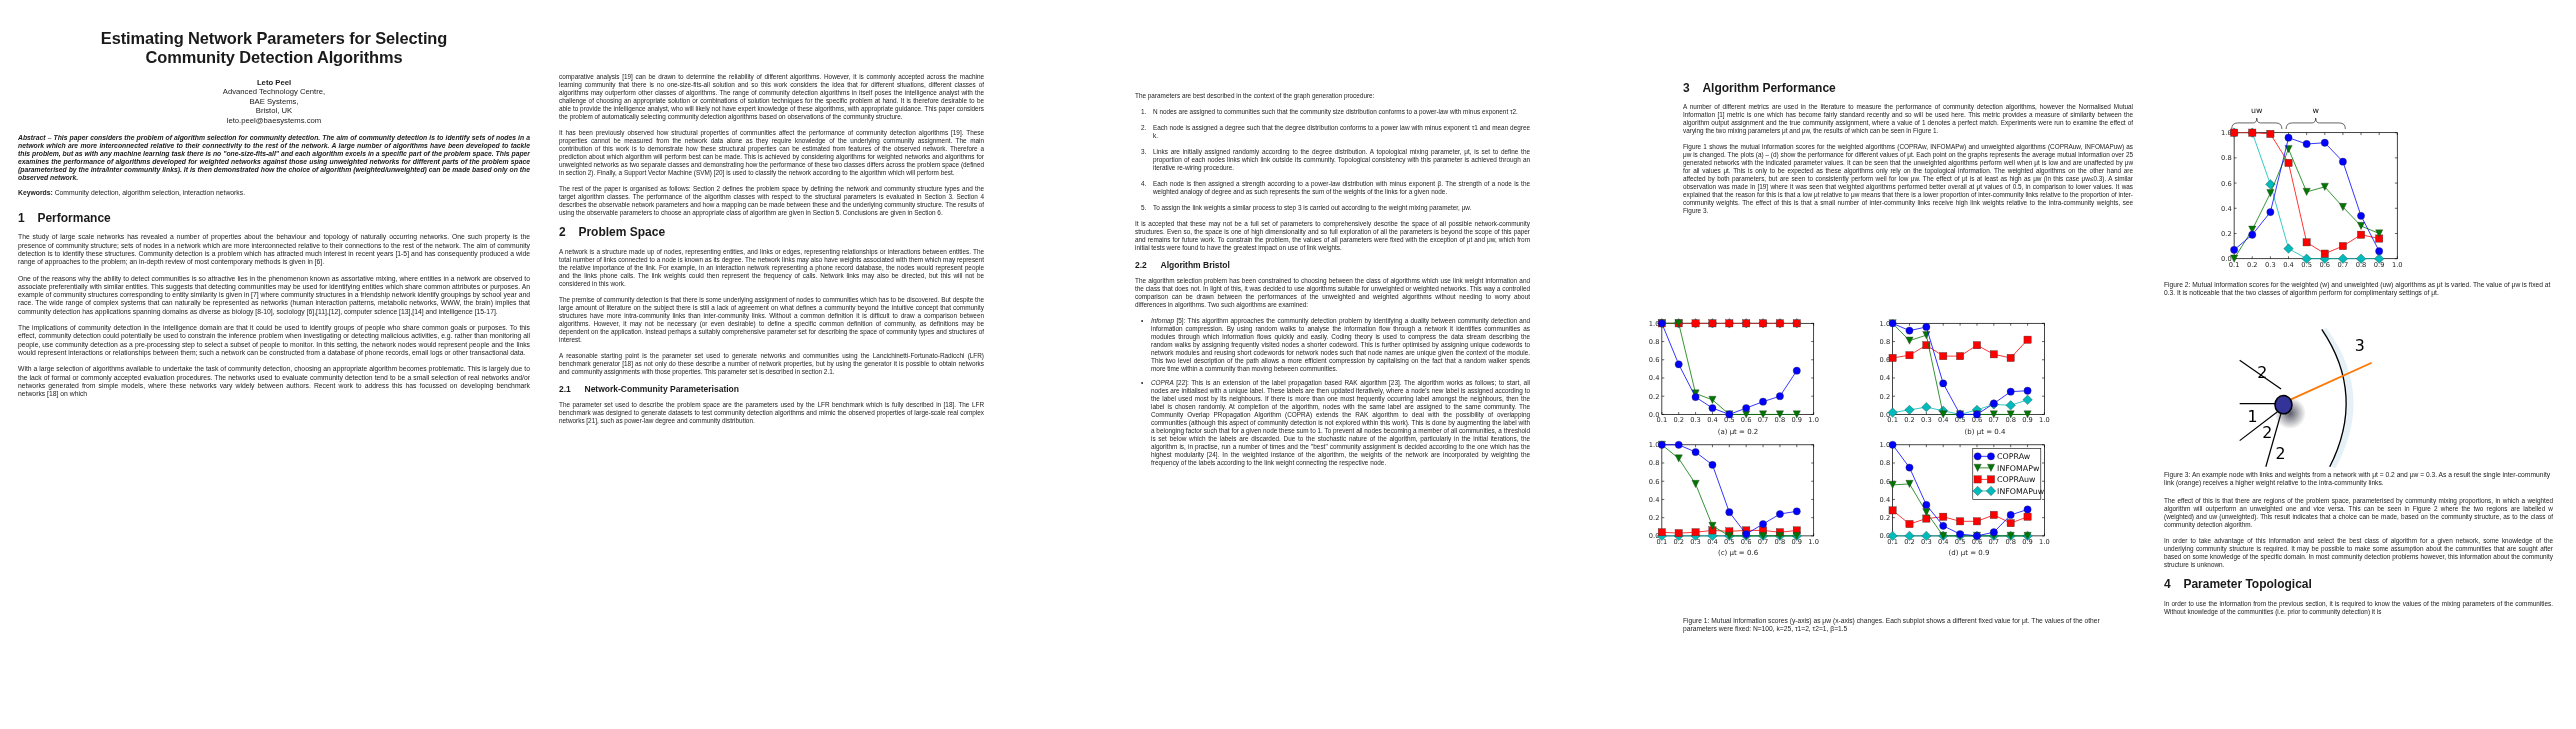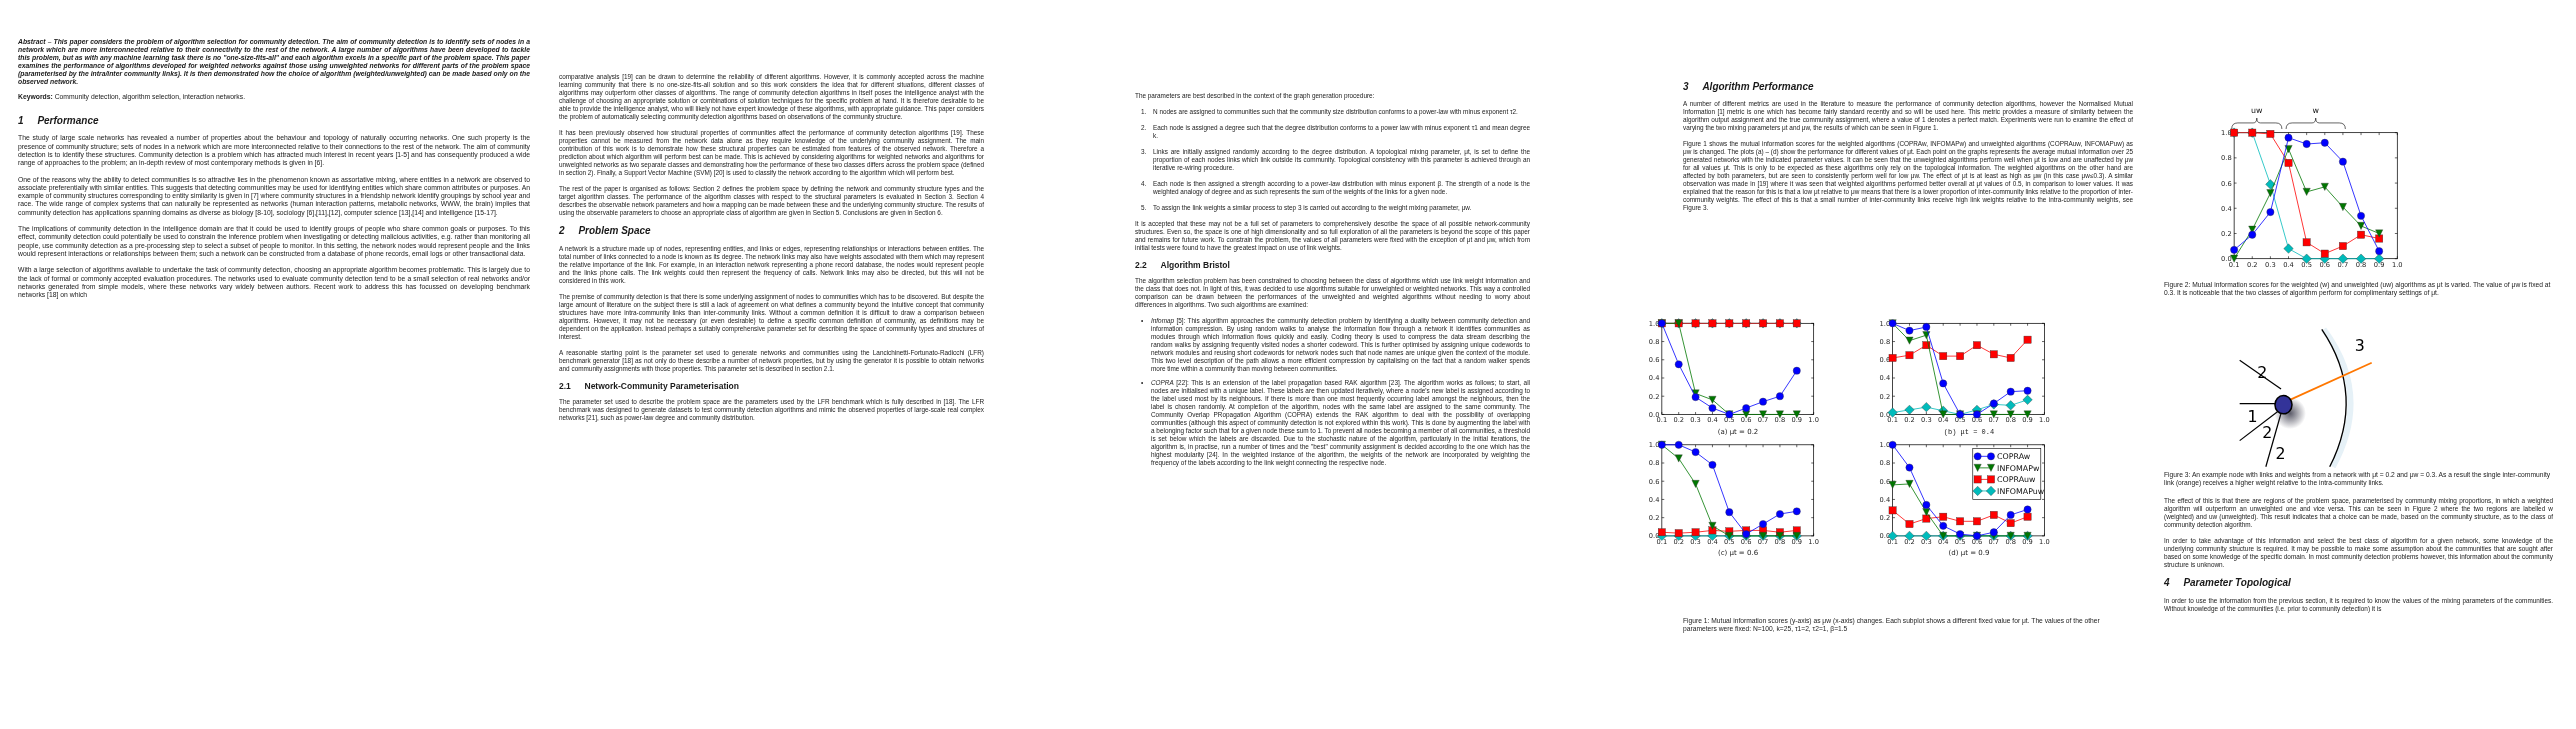--- a/index.html
+++ b/index.html
@@ -7,39 +7,47 @@
   body { position: relative; font-family: "Liberation Sans", sans-serif; color: #1a1a1a; }
   .block { position: absolute; }
   .p { font-size: 6.8px; line-height: 8.3px; text-align: justify; margin-bottom: 8px; }
   .p.narrow { font-size: 6.4px; line-height: 8px; }
   .title { font-size: 16.4px; font-weight: bold; text-align: center; line-height: 19px; letter-spacing: -0.1px; }
   .author-block { text-align: center; font-size: 7.7px; line-height: 9.4px; }
   .author-name { font-weight: bold; }
   .abstract { font-size: 6.8px; line-height: 8.1px; font-weight: bold; font-style: italic; text-align: justify; }
   .keywords { font-size: 6.8px; line-height: 8.1px; margin-top: 7.3px; }
   .keywords b { font-weight: bold; }
-  .h1 { font-size: 10px; font-weight: bold; margin: 3.6px 0 8.5px; font-style: italic; }
+  .h1 { font-size: 12px; font-weight: bold; margin: 3.6px 0 8.5px; }
   .h1 .num { display: inline-block; width: 19.4px; }
   .h2 { font-size: 8.5px; font-weight: bold; margin: 3.6px 0 7.3px; }
   .h2 .num { display: inline-block; width: 25.5px; }
   ol.steps { list-style: none; font-size: 6.8px; line-height: 8.3px; }
   ol.steps li { display: flex; margin-bottom: 8px; text-align: justify; }
   ol.steps li .n { width: 18px; flex: none; padding-left: 6px; }
   ul.bul { list-style: none; font-size: 6.8px; line-height: 8.3px; }
   ul.bul li { display: flex; margin-bottom: 6px; text-align: justify; }
   ul.bul li .dot { width: 16px; flex: none; padding-left: 6px; }
   .caption { font-size: 6.7px; line-height: 8.3px; }
   .subcap { font-size: 7px; text-align: center; font-family: "DejaVu Sans", sans-serif; }
   svg text { font-family: "DejaVu Sans", sans-serif; }
   i { font-style: italic; }
 </style>
 </head>
 <body>
 
 <div class="block" style="left:18px; top:29px; width:512px;">
+  <div class="title" style="margin:0 55px 0 55px;">Estimating Network Parameters for Selecting Community Detection Algorithms</div>
+  <div class="author-block" style="margin-top:11px;">
+    <div class="author-name">Leto Peel</div>
+    <div>Advanced Technology Centre,</div>
+    <div>BAE Systems,</div>
+    <div>Bristol, UK</div>
+    <div>leto.peel@baesystems.com</div>
+  </div>
   <div class="abstract" style="margin-top:8.5px;">Abstract – This paper considers the problem of algorithm selection for community detection. The aim of community detection is to identify sets of nodes in a network which are more interconnected relative to their connectivity to the rest of the network.   A large number of algorithms have been developed to tackle this problem, but as with any machine learning task there is no "one-size-fits-all" and each algorithm excels in a specific part of the problem space. This paper examines the performance of algorithms developed for weighted networks against those using unweighted networks for different parts of the problem space (parameterised by the intra/inter community links). It is then demonstrated how the choice of algorithm (weighted/unweighted) can be made based only on the observed network.</div>
   <div class="keywords">
     <b>Keywords:</b><span> Community detection, algorithm selection, interaction networks.</span>
   </div>
 
   <div class="h1" style="margin-top:13.4px;">
     <span class="num">1</span><span>Performance</span>
   </div>
   <div class="p">The study of large scale networks has revealed a number of properties about the behaviour and topology of naturally occurring networks.  One such property is the presence of community structure; sets of nodes in a network which are more interconnected relative to their connections to the rest of the network. The aim of community detection is to identify these structures.  Community detection is a problem which has attracted much interest in recent years [1-5] and has consequently produced a wide range of approaches to the problem; an in-depth review of most contemporary methods is given in [6].</div>
   <div class="p">One of the reasons why the ability to detect communities is so attractive lies in the phenomenon known as assortative mixing, where entities in a network are observed to associate preferentially with similar entities. This suggests that detecting communities may be used for identifying entities which share common attributes or purposes.  An example of community structures corresponding to entity similarity is given in [7] where community structures in a friendship network identify groupings by school year and race.  The wide range of complex systems that can naturally be represented as networks (human interaction patterns, metabolic networks, WWW, the brain) implies that community detection has applications spanning domains as diverse as biology [8-10], sociology [6],[11],[12], computer science [13],[14] and intelligence [15-17].</div>
@@ -495,21 +503,21 @@
           <rect x="651" y="263" width="12" height="12" fill="#ff0000" stroke="#333" stroke-width="0.6"></rect>
           <text x="667" y="274" font-size="13" fill="#111">COPRAuw</text>
           <line x1="635" y1="288" x2="657" y2="288" stroke="#00bbbb" stroke-width="1.3"></line>
           <polygon points="635,280.2 642.8,288 635,295.8 627.2,288" fill="#00bbbb" stroke="#333" stroke-width="0.6"></polygon>
           <polygon points="657,280.2 664.8,288 657,295.8 649.2,288" fill="#00bbbb" stroke="#333" stroke-width="0.6"></polygon>
           <text x="667" y="293" font-size="13" fill="#111">INFOMAPuw</text>
         </g>
       </g>
     </svg>
   <div class="subcap" style="position:absolute; left:61px; top:112px; width:170px;">(a) μt = 0.2</div>
-  <div class="subcap" style="position:absolute; left:292px; top:112px; width:170px;font-family:Liberation Mono, monospace;">(b) μt = 0.4</div>
+  <div class="subcap" style="position:absolute; left:308px; top:112px; width:170px;">(b) μt = 0.4</div>
   <div class="subcap" style="position:absolute; left:61px; top:233px; width:170px;">(c) μt = 0.6</div>
   <div class="subcap" style="position:absolute; left:292px; top:233px; width:170px;">(d) μt = 0.9</div>
 </div>
 <div class="block caption" style="left:1683px; top:617px; width:450px;">Figure 1: Mutual information scores (y-axis) as μw (x-axis) changes.  Each subplot shows a different fixed value for μt.  The values of the other parameters were fixed: N=100, k=25, τ1=2, τ2=1, β=1.5</div>
 
 <div class="block" style="left:2211px; top:73px; width:207px; height:207px;">
   <svg id="fig2svg" width="207" height="207" viewBox="0 0 340 340">
       <g>
         <rect x="38" y="98" width="268" height="207" fill="#fff" stroke="#000" stroke-width="1.2"></rect>
         <line x1="38" y1="305" x2="38" y2="301" stroke="#000"></line>

